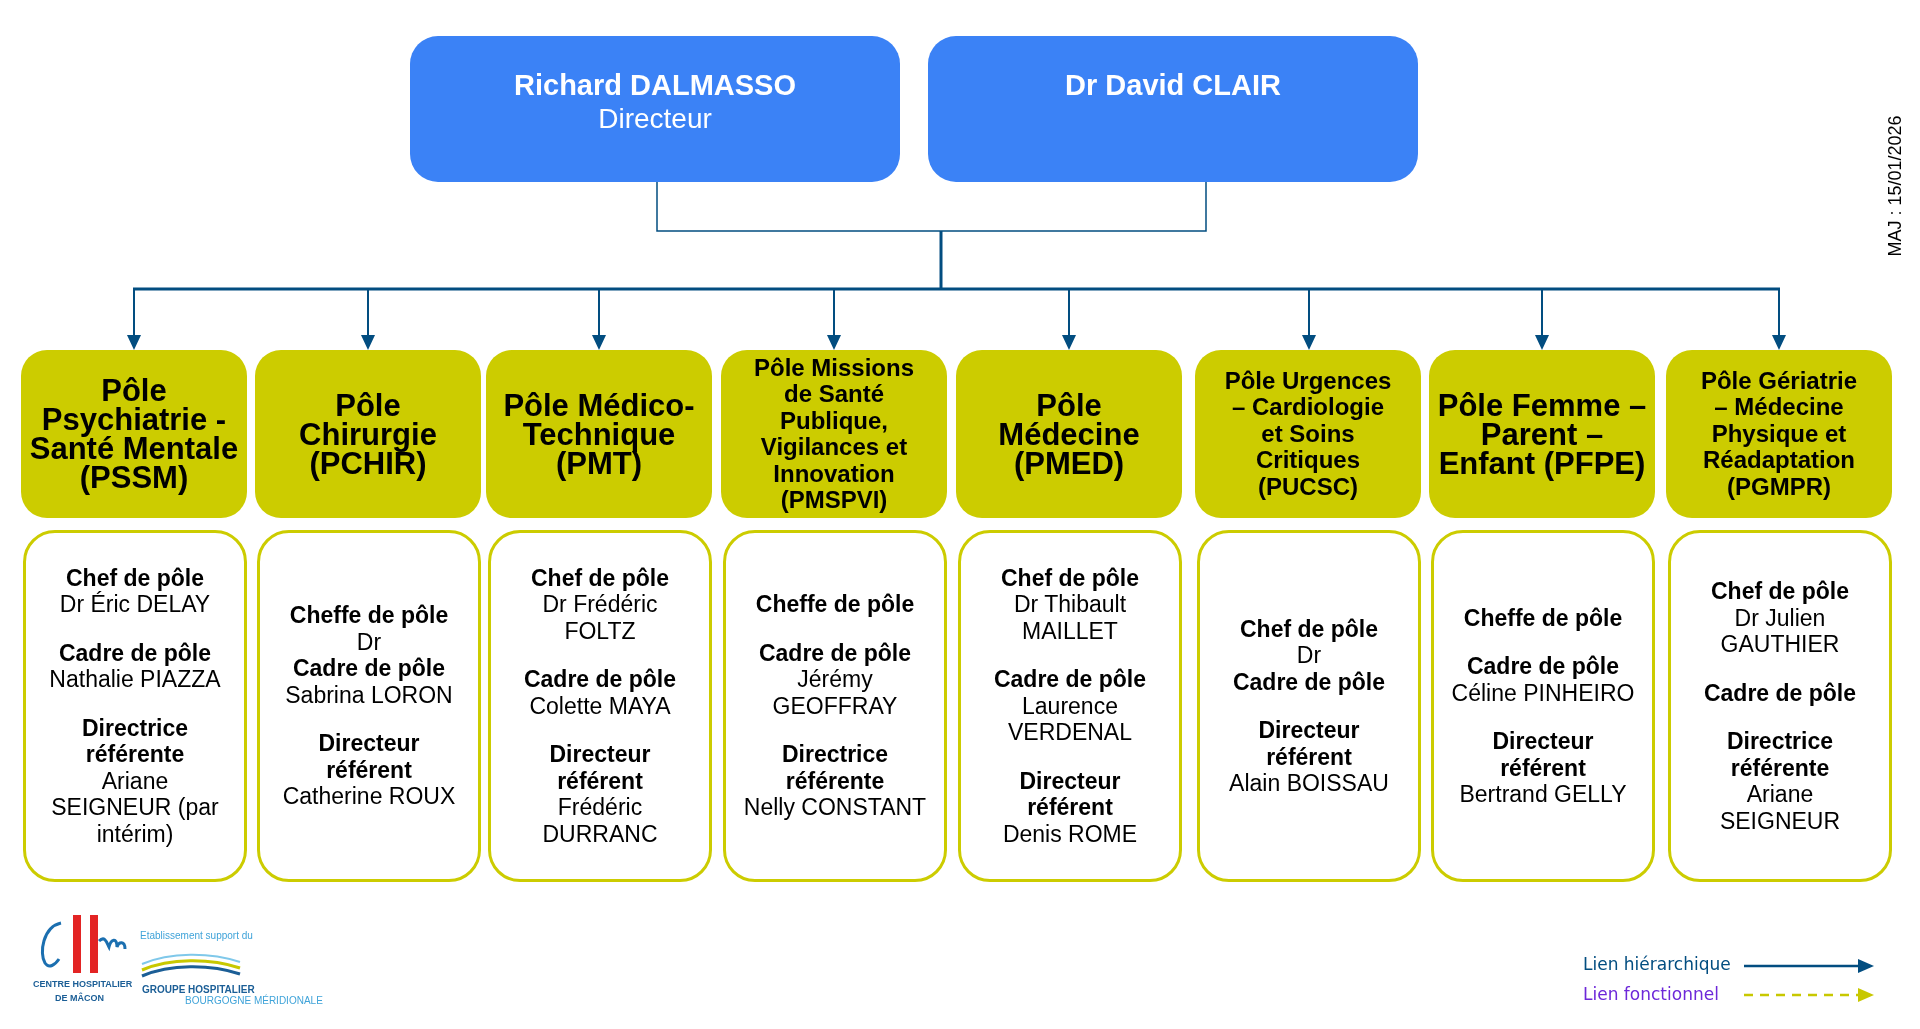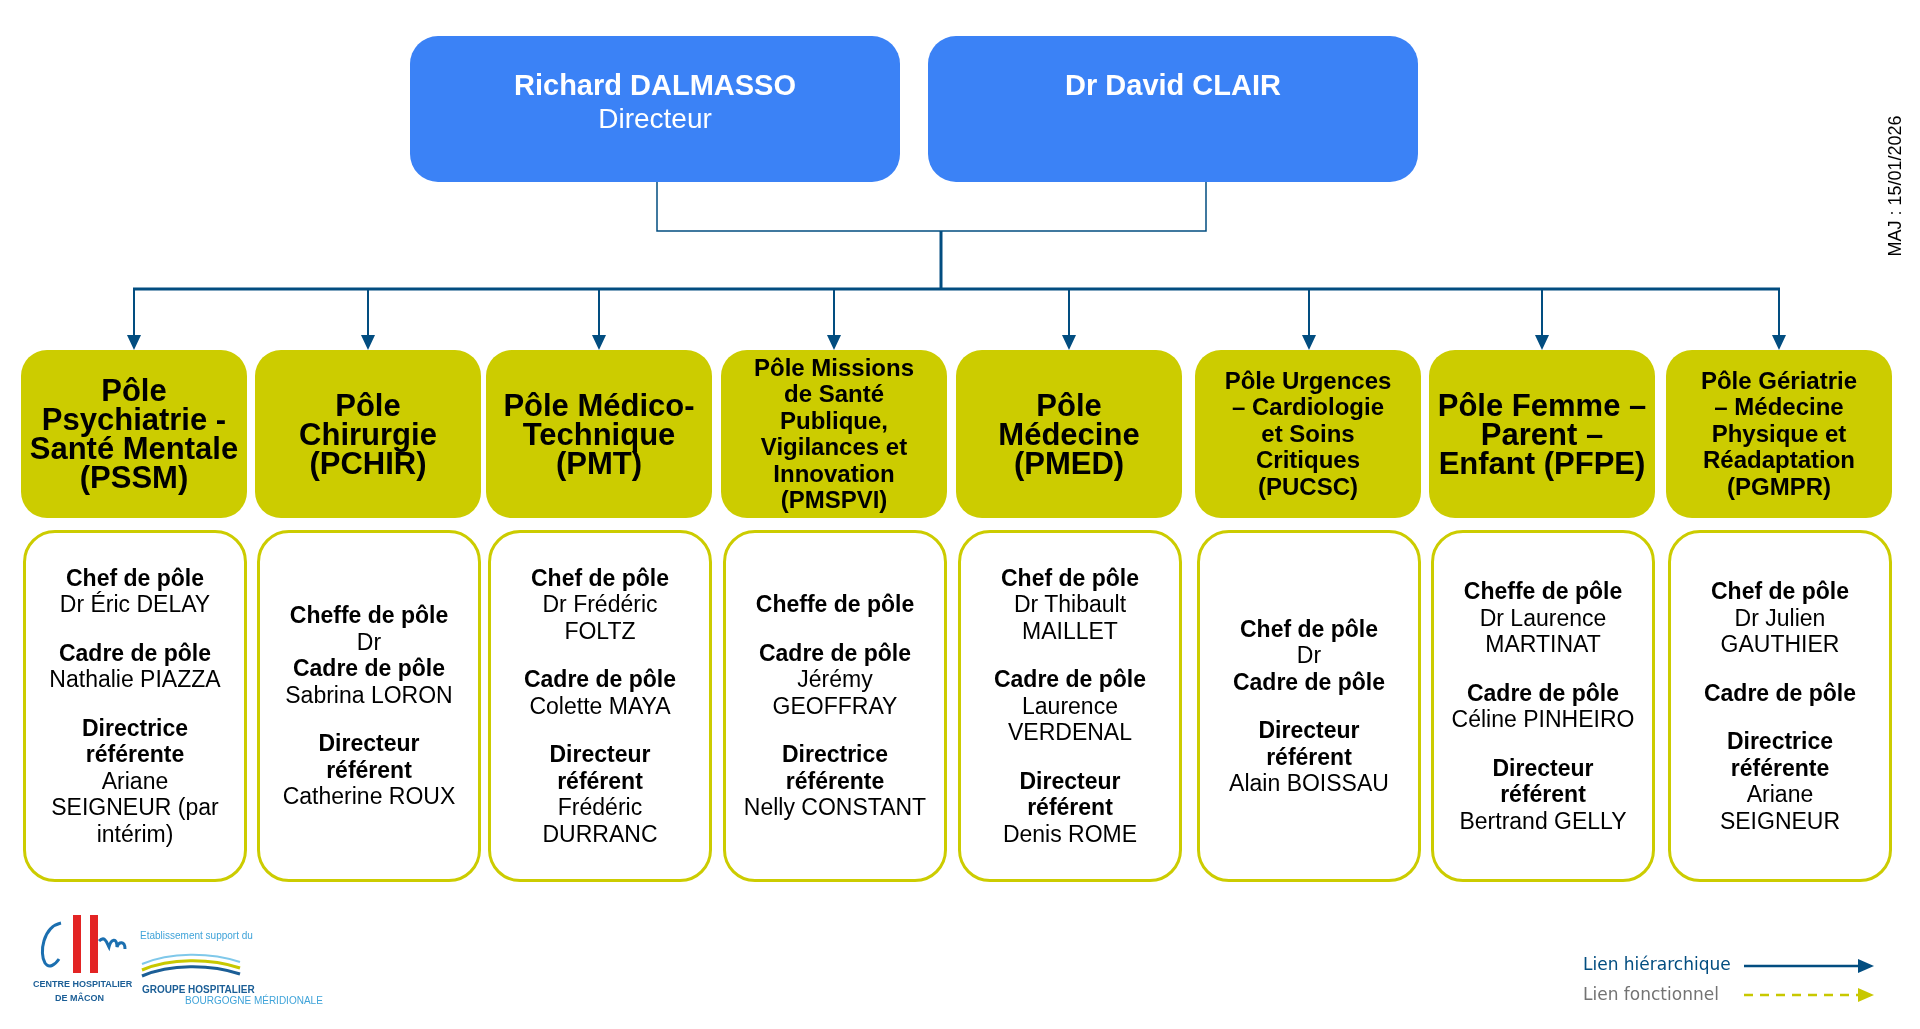--- a/index.html
+++ b/index.html
@@ -224,22 +224,20 @@
     <div class="pole f28" style="left: 1429px; text-align: center;">
       <div>
         <span>Pôle Femme –</span>
         <span>Parent –</span>
         <span>Enfant (PFPE)</span>
       </div>
     </div>
     <div class="detail" style="left: 1431px;">
       <div class="sec">
         <div class="role person">Cheffe de pôle</div>
-        <div class="person">Dr Laurence
-MARTINAT</div>
       </div>
       <div class="sec">
         <div class="role person">Cadre de pôle</div>
         <div class="person">Céline PINHEIRO</div>
       </div>
       <div class="sec">
         <div class="role person">Directeur
 référent</div>
         <div class="person">Bertrand GELLY</div>
       </div>
@@ -286,21 +284,21 @@
   <svg width="110" height="30" style="position:absolute;left:0;top:20px">
     <path d="M2,14 C30,2 70,2 100,12" stroke="#7fc8ea" stroke-width="2" fill="none"></path>
     <path d="M2,20 C30,8 70,8 100,18" stroke="#c8c800" stroke-width="3" fill="none"></path>
     <path d="M2,26 C30,14 70,14 100,24" stroke="#1b5e96" stroke-width="3" fill="none"></path>
   </svg>
   <div class="logo-text" style="left:2px;top:54px;font-size:10px;color:#1b5e96;font-weight:bold;white-space:nowrap;">GROUPE HOSPITALIER</div>
   <div class="logo-text" style="left:2px;top:65px;font-size:10px;color:#3fa3d9;white-space:nowrap;margin-left:43px;">BOURGOGNE MÉRIDIONALE</div>
 </div>
 
 <div class="legend-label" style="top:954px;color:#024d80;">Lien hiérarchique</div>
-<div class="legend-label" style="top:984px;color:#737373;">Lien fonctionnel</div>
+<div class="legend-label" style="top:984px;color:#6d28d9;">Lien fonctionnel</div>
 <svg class="abs" style="left:1740px;top:955px" width="140" height="50">
   <g>
     <line x1="4" y1="11" x2="120" y2="11" stroke="#024d80" stroke-width="2.5"></line>
     <path d="M118,4 L134,11 L118,18 z" fill="#024d80"></path>
   </g>
   <g>
     <line x1="4" y1="40" x2="120" y2="40" stroke="#c8c800" stroke-width="2.5" stroke-dasharray="9,7"></line>
     <path d="M118,33 L134,40 L118,47 z" fill="#c8c800"></path>
   </g>
 </svg>

